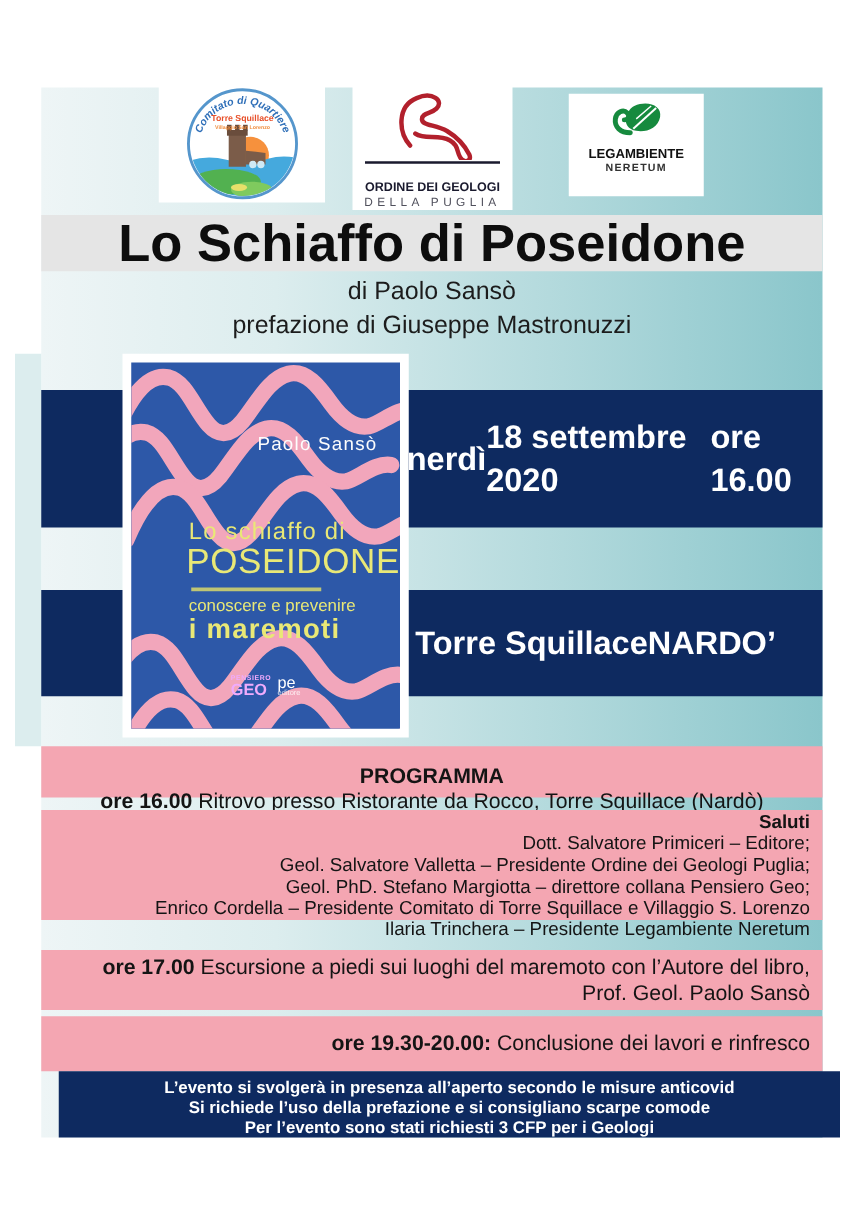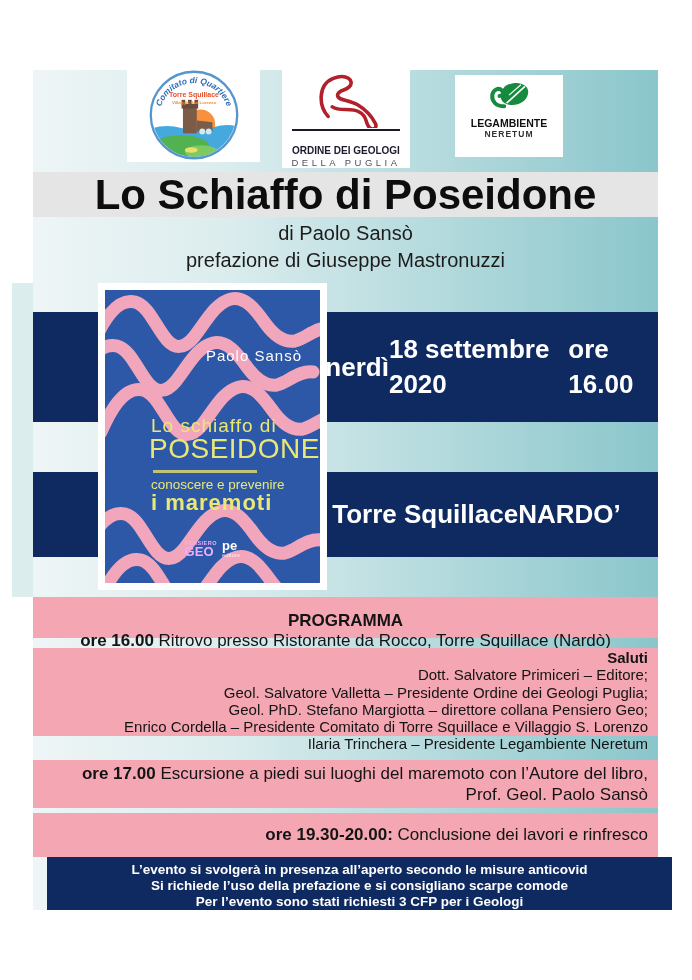--- a/index.html
+++ b/index.html
@@ -49,21 +49,21 @@
   .cover-t2{position:absolute;top:143px;left:44px;color:#e9e876;font-size:28px;font-weight:normal;letter-spacing:0.5px;}
   .cover-rule{position:absolute;top:180px;left:48px;width:104px;height:3px;background:#d9d86b;opacity:.85;}
   .cover-s1{position:absolute;top:187px;left:46px;color:#e9e876;font-size:13.5px;}
   .cover-s2{position:absolute;top:200px;left:46px;color:#e9e876;font-size:22px;font-weight:bold;letter-spacing:1px;}
   .cover-pub{position:absolute;top:250px;left:0;width:100%;display:flex;justify-content:center;
              gap:5px;align-items:flex-start;}
   .pub-left{color:#f0abfc;}
   .pub-pensiero{font-size:5.5px;font-weight:bold;letter-spacing:.5px;}
   .pub-geo{font-size:13px;font-weight:bold;line-height:12px;}
   .pub-right{color:#fff;text-align:left;}
-  .pub-pe{font-size:13px;font-weight:bold;line-height:12px;}
+  .pub-pe{font-size:13px;font-weight:normal;line-height:12px;}
   .pub-editore{font-size:6px;opacity:.8;}
 
   
   .pinkblock{position:absolute;left:33px;width:625px;background:#f4a6b2;
              box-sizing:border-box;padding:0 10px;color:#141414;}
   #programma{top:597px;height:41px;text-align:center;font-size:17px;line-height:20px;padding-top:14px;}
   #saluti{top:648px;height:88px;text-align:right;font-size:15px;line-height:17.3px;padding-top:1px;}
   #ore17{top:760px;height:48px;text-align:right;font-size:17px;line-height:21px;padding-top:3px;}
   #ore1930{top:813px;height:44px;text-align:right;font-size:17px;padding-top:12px;}
   .bold{font-weight:bold;}

